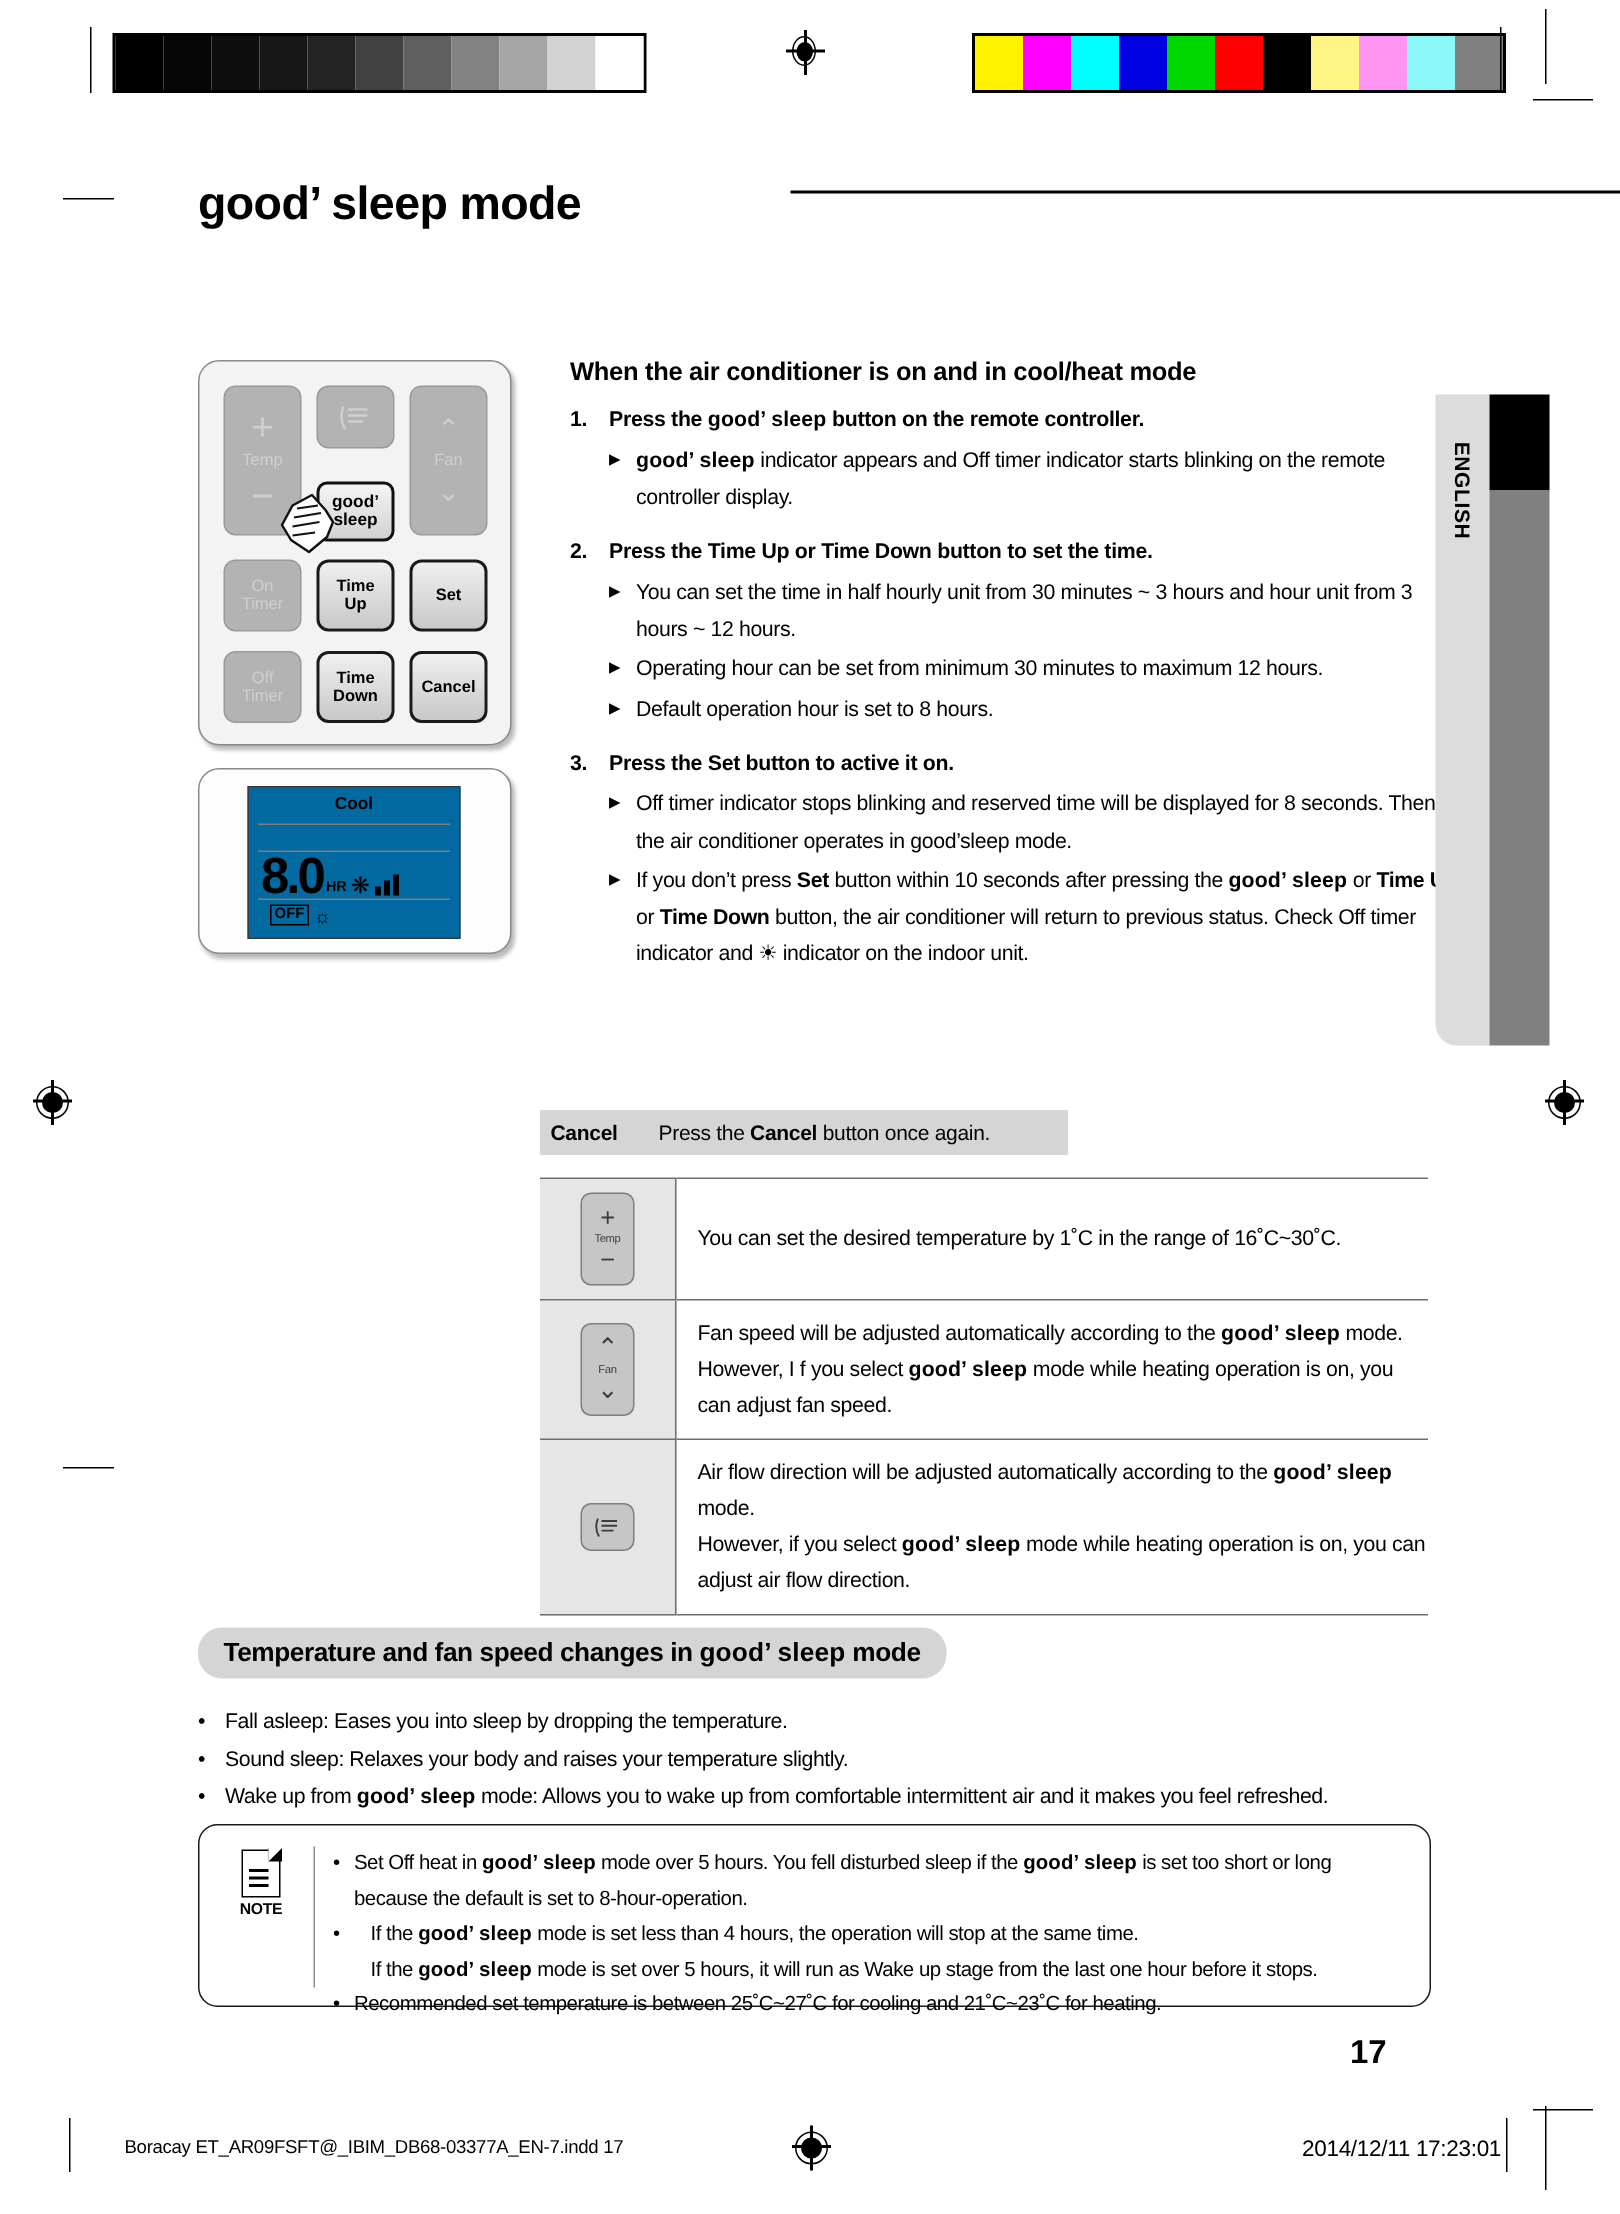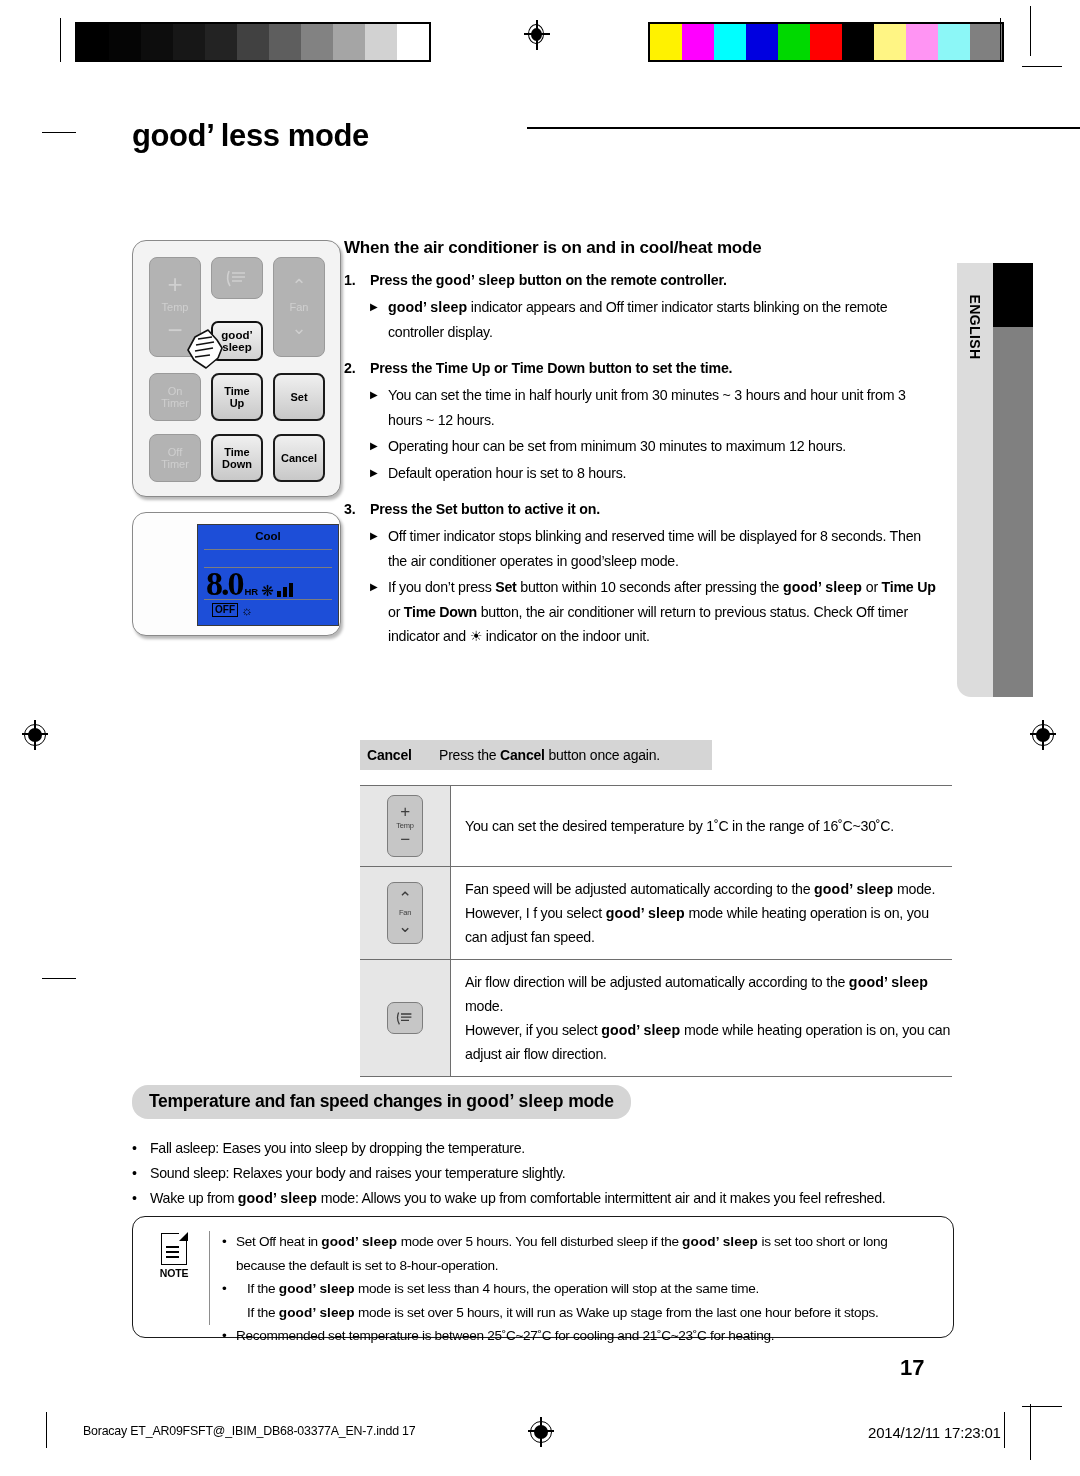--- a/index.html
+++ b/index.html
@@ -182,55 +182,54 @@
     border: 1.6px solid #8a8a8a;
     border-radius: 14px;
     background: #fdfdfd;
     box-shadow: 2px 3px 3px rgba(0,0,0,0.28);
   }
   #lcd-screen {
     position: absolute;
     left: 32px; top: 11px;
     width: 140px; height: 100px;
     border: 1.3px solid #3a3a3a;
-    background: #1d4ed8;
-    margin-left: 32px;
+    background: #0369a1;
   }
   #lcd-mode {
     position: absolute; left: 0; top: 5px; width: 140px;
     text-align: center; font-size: 11.5px; font-weight: bold;
   }
   .lcd-rule { position: absolute; left: 6px; width: 128px; height: 1px; background: #7d7d7d; }
   #lcd-digits {
     position: absolute; left: 8px; top: 44px; width: 132px;
     display: flex; align-items: flex-end;
   }
   #lcd-value {
-    font-family: Liberation Serif, serif;
+    font-family: Liberation Sans, sans-serif;
     font-size: 34px; font-weight: bold; line-height: 30px;
     letter-spacing: -2px;
   }
   #lcd-unit { font-size: 9.5px; font-weight: bold; margin: 0 3px 2px 2px; }
   #lcd-fanicon { font-size: 15px; line-height: 15px; margin-bottom: 1px; }
   #lcd-bars { display: flex; align-items: flex-end; margin: 0 0 2px 3px; }
   #lcd-bars i { display: block; width: 4px; background: #000; margin-right: 2px; }
   #lcd-bottom {
     position: absolute; left: 14px; top: 78px;
     display: flex; align-items: center;
   }
   #lcd-off {
     border: 1.6px solid #000; font-size: 10px; font-weight: bold;
     padding: 0px 2px; line-height: 12px;
   }
   #lcd-sleepicon { margin-left: 3px; font-size: 13px; line-height: 13px; }
 
   
   #body-col {
     position: absolute;
-    left: 344px; top: 238px;
+    left: 380px; top: 238px;
     width: 592px;
   }
   h2.sub {
     margin: 0 0 14px 0;
     font-size: 17px;
     font-weight: bold;
     letter-spacing: -0.2px;
   }
   .step {
     font-size: 14.2px;
@@ -499,21 +498,21 @@
 <div class="reg-target round" style="left:1030px; top:722px;">
   <div class="vline" style="left:12px;"></div>
     <div class="hline"></div>
   <div class="ring"></div>
     <div class="dot"></div>
 </div>
 
 <div id="page">
 
   <div id="title-row">
-    <div id="page-title">good’ less mode</div>
+    <div id="page-title">good’ sleep mode</div>
     <div id="title-rule"></div>
   </div>
 
 
   <div id="remote-panel">
     <div class="btn dim" id="btn-temp">
       <span class="plus-glyph">+</span>
       <span class="temp-label">Temp</span>
       <span class="minus-glyph">−</span>
     </div>

